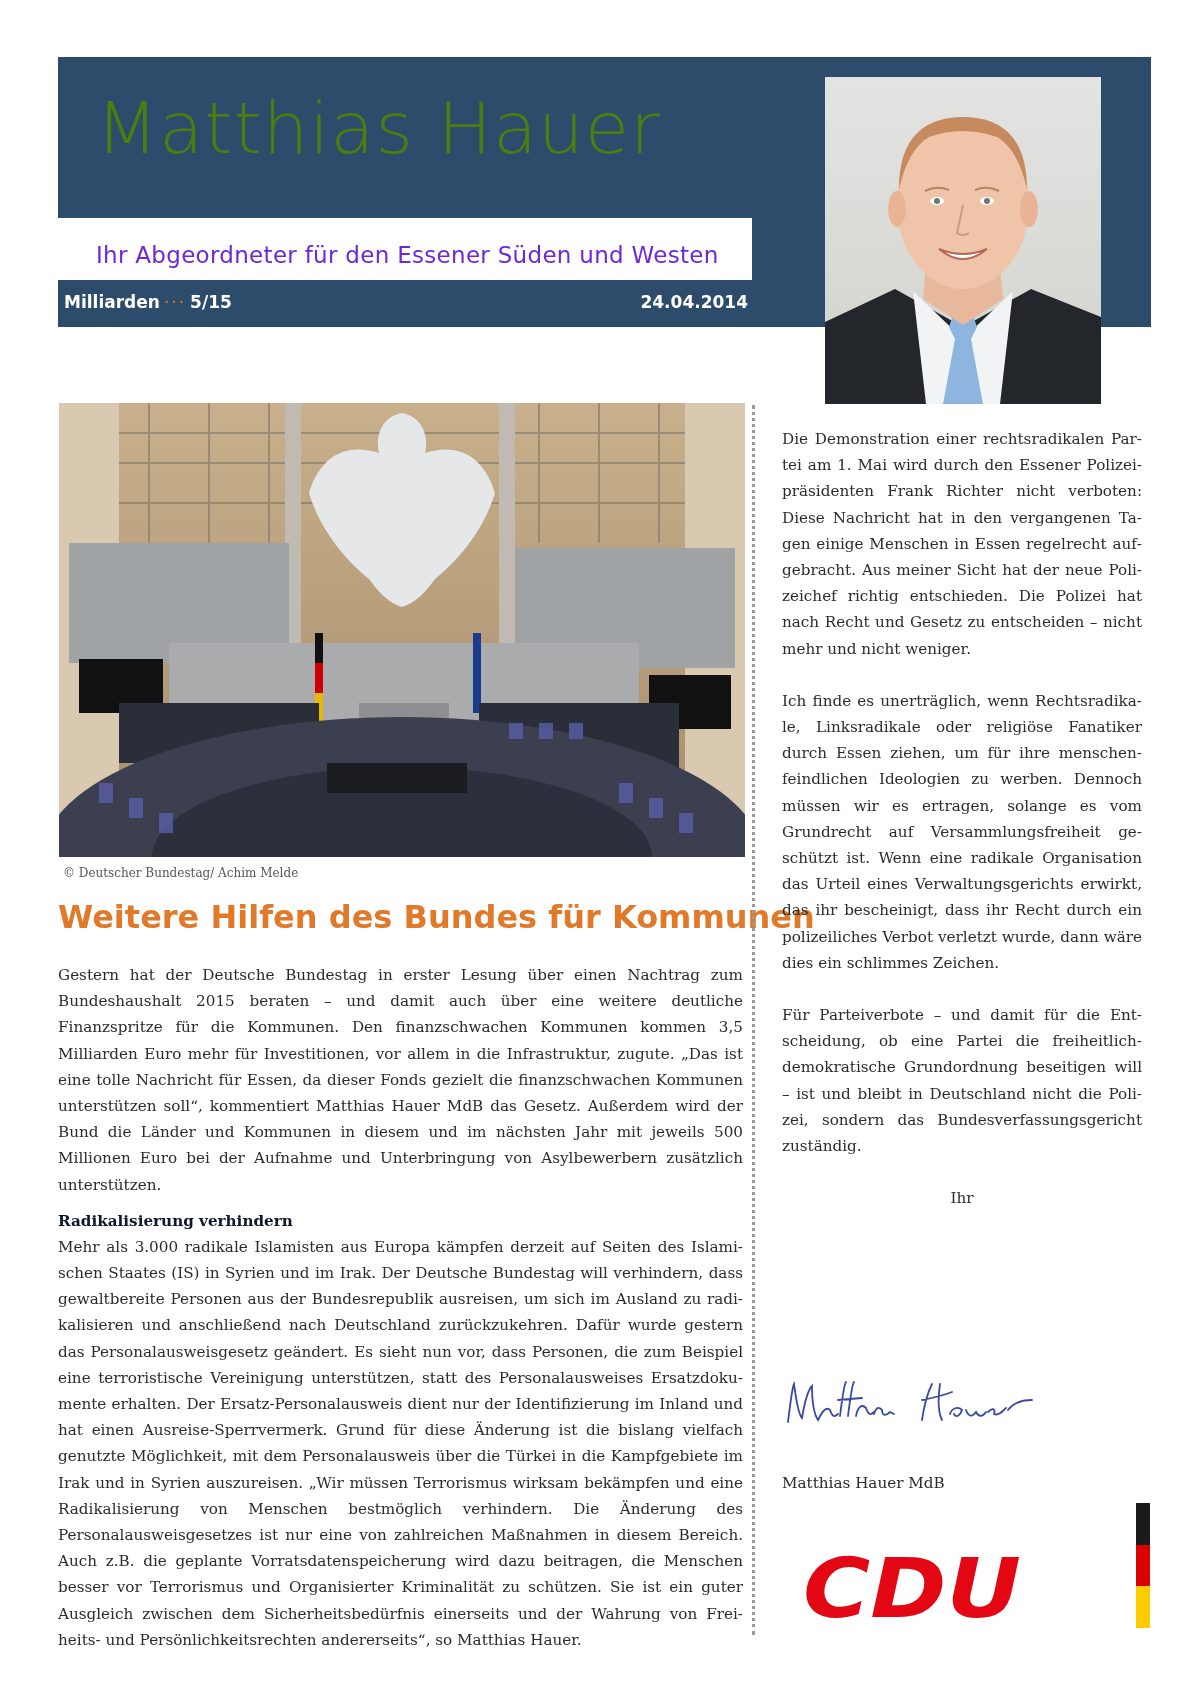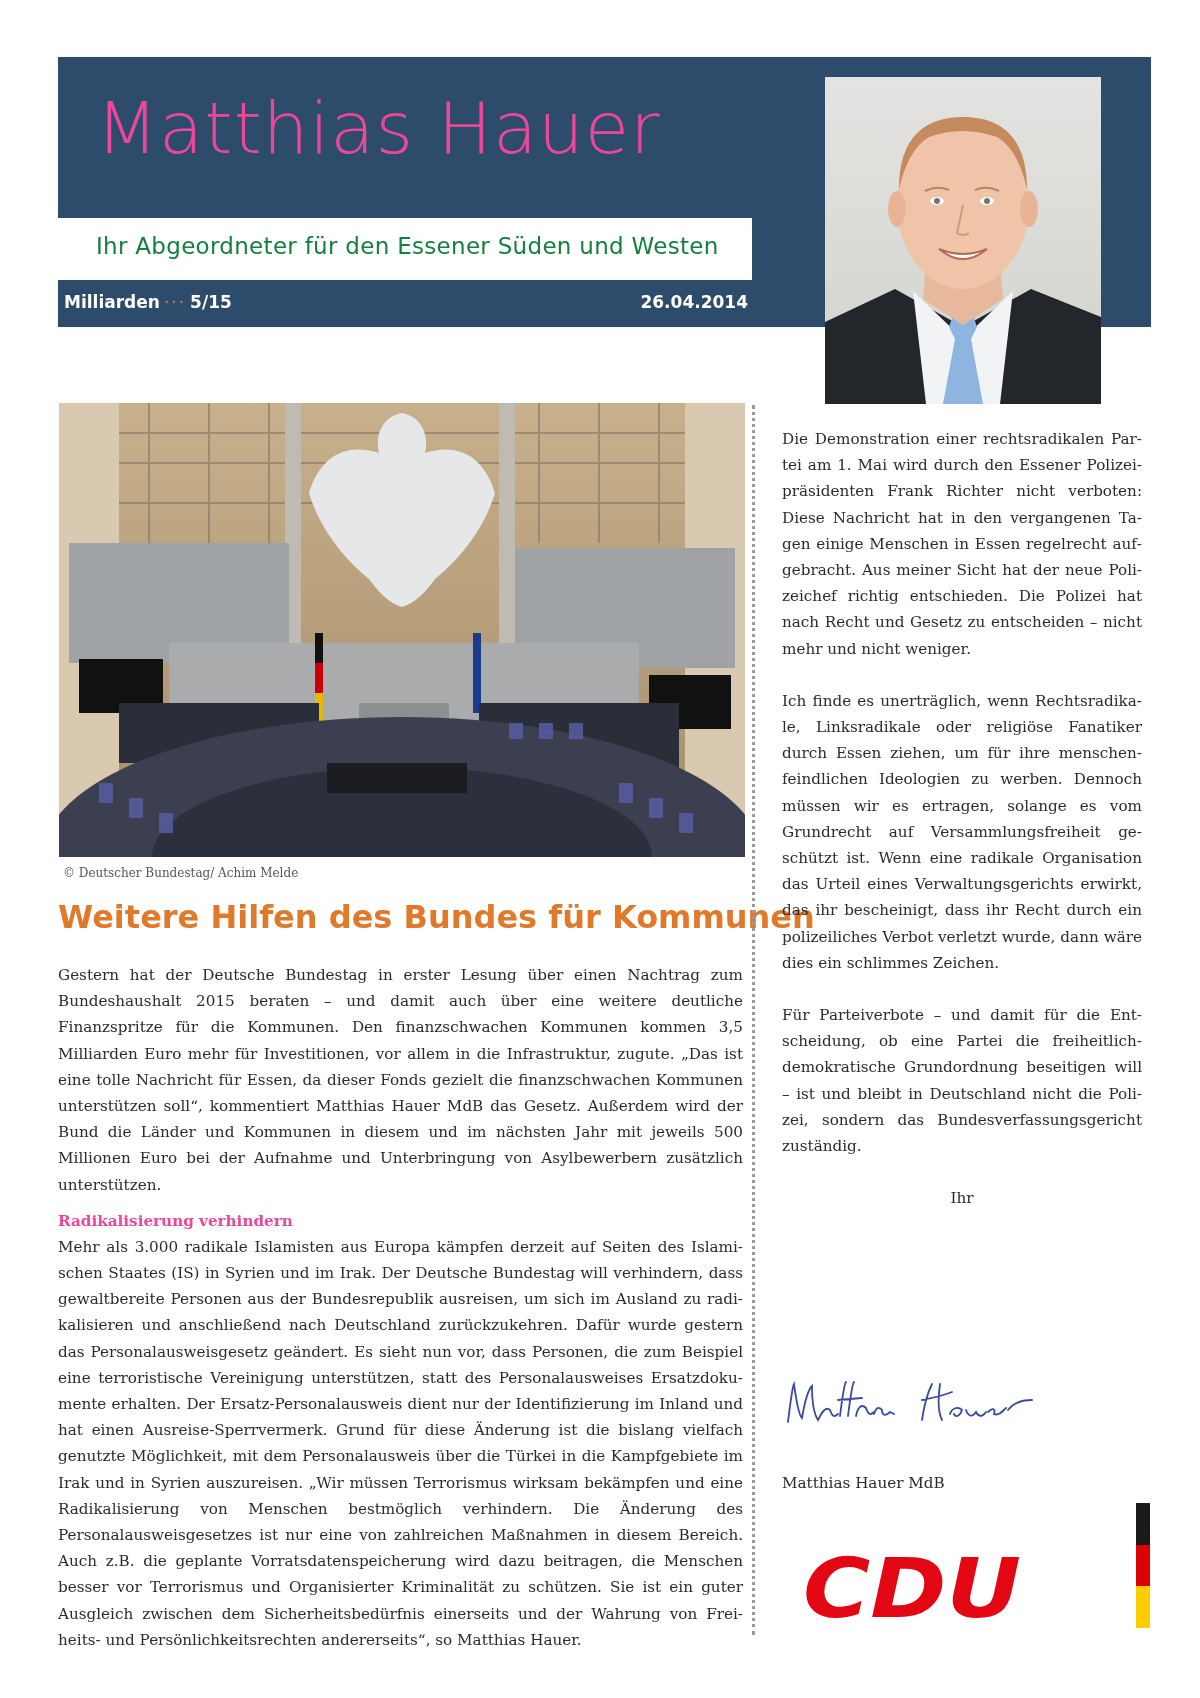--- a/index.html
+++ b/index.html
@@ -1,52 +1,52 @@
 <!DOCTYPE html>
 <html><head>
 <meta charset="utf-8">
 <style>
   html, body { margin:0; padding:0; background:#ffffff; }
   body { width:1200px; height:1698px; position:relative; overflow:hidden; font-family:"DejaVu Serif", serif; color:#2a2a2a; }
   .abs { position:absolute; }
   #header-band { left:58px; top:57px; width:1093px; height:270px; background:#2d4b6b; }
-  #title { left:96px; top:92px; font-family:"DejaVu Sans", sans-serif; font-weight:200; font-size:72px; letter-spacing:1px; color:#ec4899; white-space:nowrap; line-height:1; }
+  #title { left:96px; top:92px; font-family:"DejaVu Sans", sans-serif; font-weight:200; font-size:72px; letter-spacing:1px; color:#4d7c0f; white-space:nowrap; line-height:1; }
   #subtitle-bar { left:58px; top:218px; width:694px; height:62px; background:#ffffff; }
-  #subtitle { left:96px; top:233px; font-family:"DejaVu Sans", sans-serif; font-size:23px; color:#15803d; white-space:nowrap; letter-spacing:0.3px; }
+  #subtitle { left:96px; top:242px; font-family:"DejaVu Sans", sans-serif; font-size:23px; color:#6d28d9; white-space:nowrap; letter-spacing:0.3px; }
   #issue { left:64px; top:292px; font-family:"DejaVu Sans", sans-serif; font-weight:bold; font-size:17px; color:#ffffff; white-space:nowrap; }
   #issue .dots { color:#e07a2a; letter-spacing:2px; font-weight:normal; margin:0 4px; }
   #date { left:600px; top:292px; width:148px; text-align:right; font-family:"DejaVu Sans", sans-serif; font-weight:bold; font-size:17px; color:#ffffff; }
   #portrait { left:825px; top:77px; width:276px; height:327px; background:linear-gradient(180deg,#e3e3e1 0%,#d9d9d6 60%,#cfcfcb 100%); overflow:hidden; }
   #plenary-photo { left:59px; top:403px; width:686px; height:454px; overflow:hidden; background:#6b6257; }
   #caption { left:63px; top:866px; font-size:12px; color:#555; font-family:"DejaVu Serif", serif; white-space:nowrap; }
   #headline { left:58px; top:898px; font-family:"DejaVu Sans", sans-serif; font-size:32px; color:#e07a2a; white-space:nowrap;font-weight:bold; }
   .body-text { font-family:"DejaVu Serif", serif; font-size:15.2px; line-height:26.2px; text-align:justify; hyphens:manual; color:#2b2b2b; }
   #article { left:58px; top:962px; width:685px; }
   #article p { margin:0 0 10px 0; }
-  #article h3 { margin:0; font-size:15.2px; font-weight:bold; line-height:26px; font-family:"DejaVu Serif", serif; color:#ec4899; }
+  #article h3 { margin:0; font-size:15.2px; font-weight:bold; line-height:26px; font-family:"DejaVu Serif", serif; color:#0f172a; }
   #separator { left:752px; top:405px; width:0; height:1230px; border-left:3px dotted #9a9a9a; }
   #letter { left:782px; top:426px; width:360px; }
   #letter p { margin:0 0 26px 0; }
   #signature { left:782px; top:1370px; width:260px; height:70px; }
   #signer { left:782px; top:1474px; font-family:"DejaVu Serif", serif; font-size:15.2px; color:#2b2b2b; }
   #cdu-logo { left:803px; top:1553px; width:222px; height:72px; }
   #flag-bar { left:1136px; top:1503px; width:14px; height:125px; }
   #flag-bar div { width:100%; height:33.33%; }
 </style>
 </head>
 <body>
 
 <div id="header-band" class="abs"></div>
 <div id="title" class="abs">Matthias Hauer</div>
 <div id="subtitle-bar" class="abs"></div>
 <div id="subtitle" class="abs">Ihr Abgeordneter für den Essener Süden und Westen</div>
 <div id="issue" class="abs">
   <span>Milliarden</span><span class="dots">···</span><span>5/15</span>
 </div>
-<div id="date" class="abs">26.04.2014</div>
+<div id="date" class="abs">24.04.2014</div>
 
 <div id="portrait" class="abs">
   <svg width="276" height="327" viewBox="0 0 276 327">
 
     <path d="M0 245 L70 212 L138 250 L206 212 L276 240 L276 327 L0 327 Z" fill="#23262b"></path>
 
     <path d="M88 214 L138 262 L188 214 L175 327 L101 327 Z" fill="#f2f3f5"></path>
 
     <path d="M128 238 L148 238 L152 250 L146 262 L158 327 L118 327 L130 262 L124 250 Z" fill="#8db5e0"></path>
 

